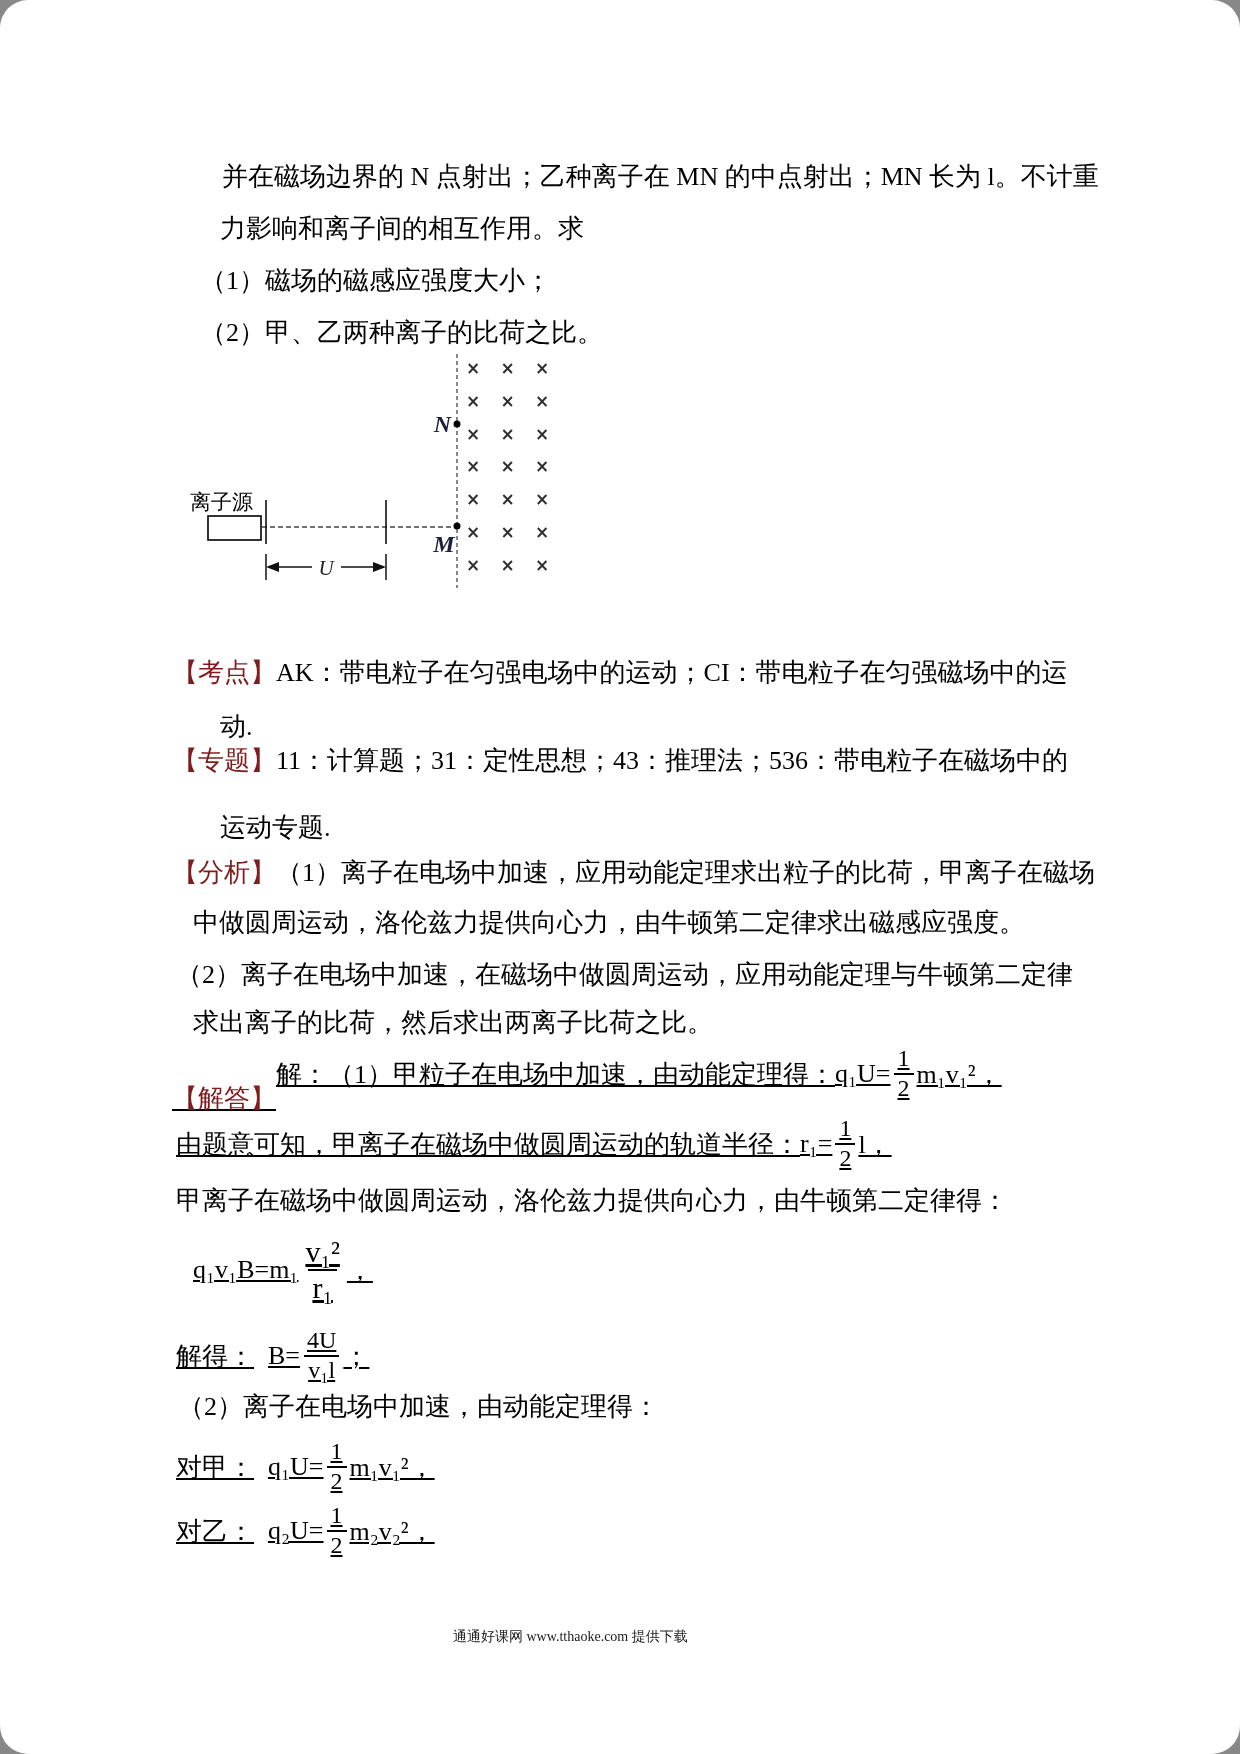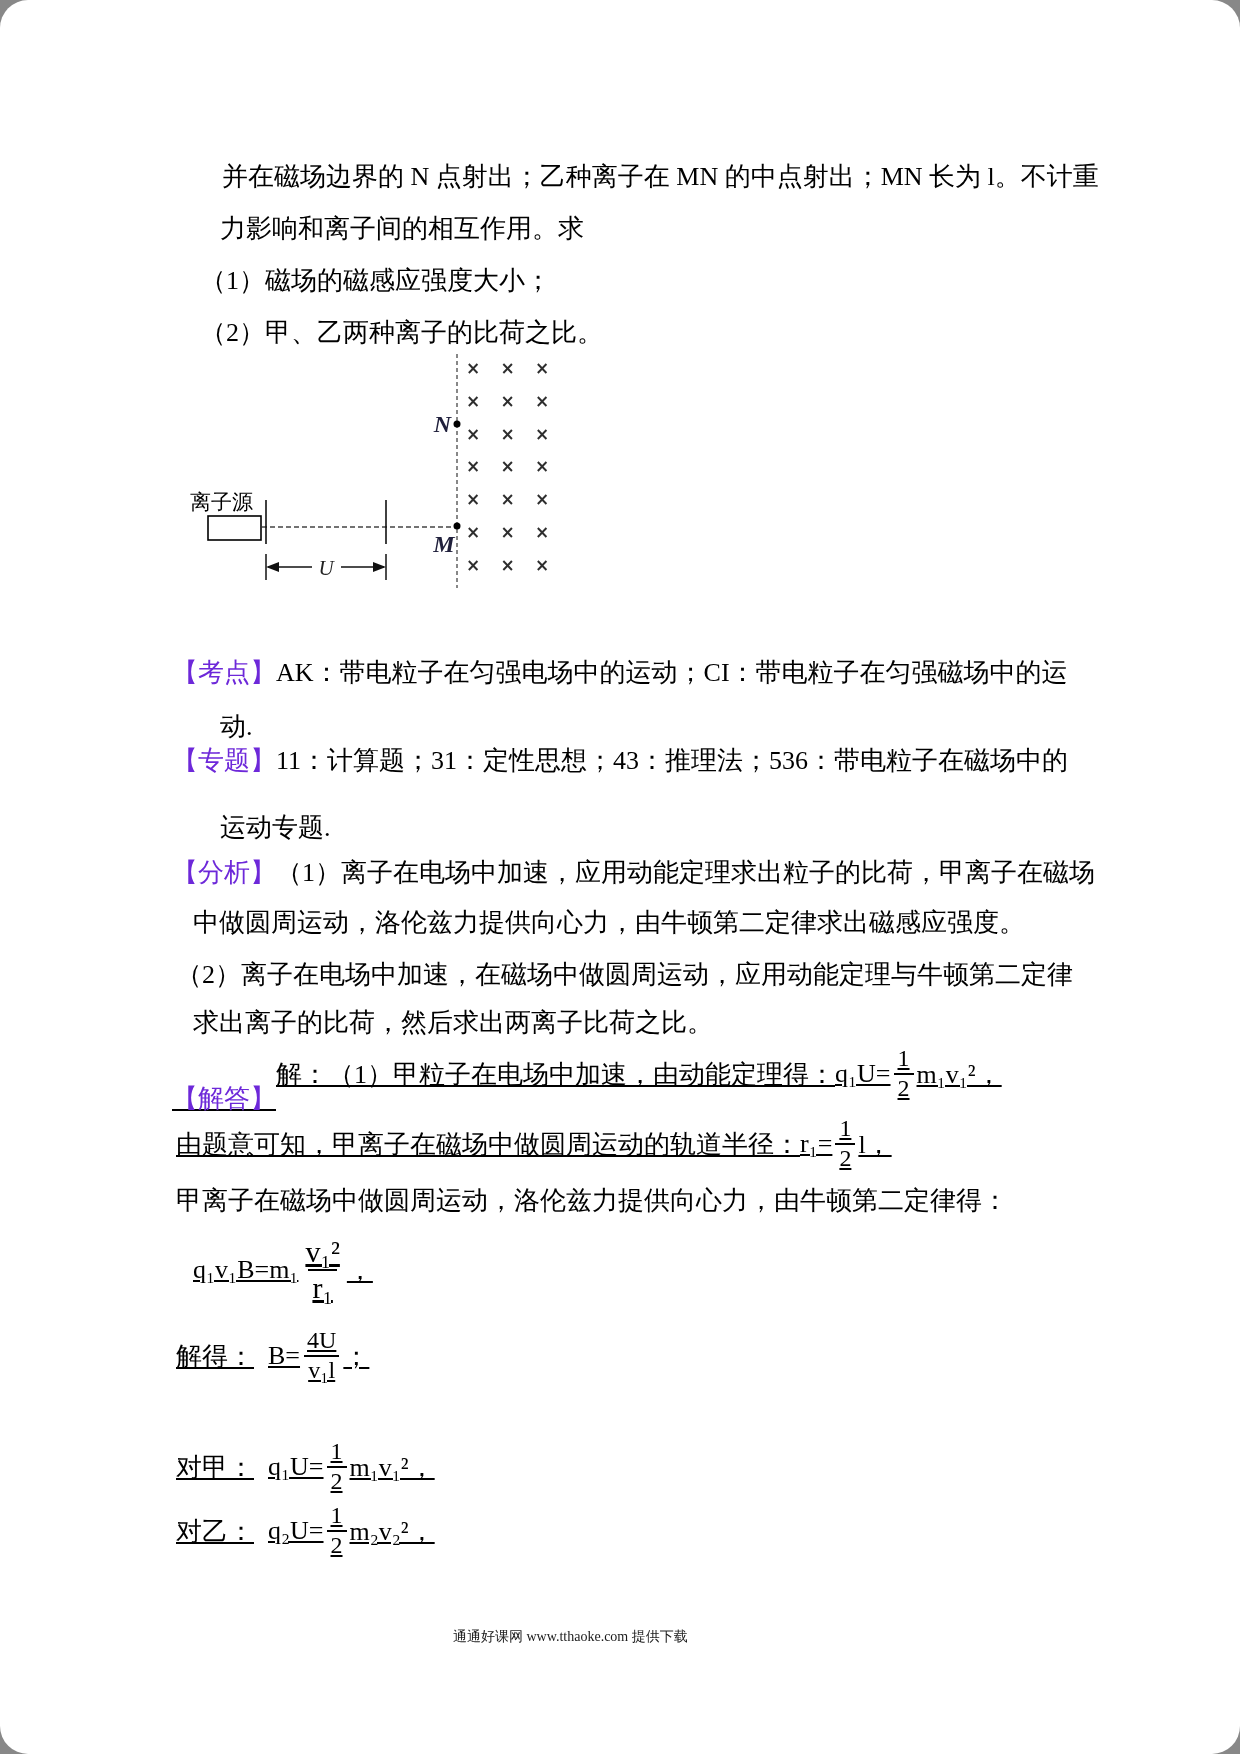--- a/index.html
+++ b/index.html
@@ -22,21 +22,21 @@
   }
   .f {
     position:absolute;
     display:flex;
     align-items:center;
     white-space:nowrap;
     font-size:26px;
     color:#000;
     text-decoration:underline;
   }
-  .tag { color:#6d28d9;margin-top:48px; }
+  .tag { color:#7f1d1d;margin-top:48px; }
   .gap { display:inline-block; width:14px; }
   .frac {
     display:inline-flex;
     flex-direction:column;
     align-items:center;
     text-align:center;
     margin:0 3px;
     font-size:24px;
     line-height:1.15;
   }
@@ -166,20 +166,21 @@
     <span>解得：</span>
       <span class="gap"></span>
     <span>B=</span>
     <span class="frac">
       <span class="fnum">4U</span>
       <span class="fden">v₁l</span>
     </span>
     <span>；</span>
   </div>
 
+  <div class="t" style="left:178px; top:1390px">（2）离子在电场中加速，由动能定理得：</div>
 
   <div class="f" style="left:176px; top:1436px; height:62px">
     <span>对甲：</span>
       <span class="gap"></span>
     <span>q₁U=</span>
     <span class="frac">
       <span class="fnum">1</span>
       <span class="fden">2</span>
     </span>
     <span>m₁v₁²，</span>

